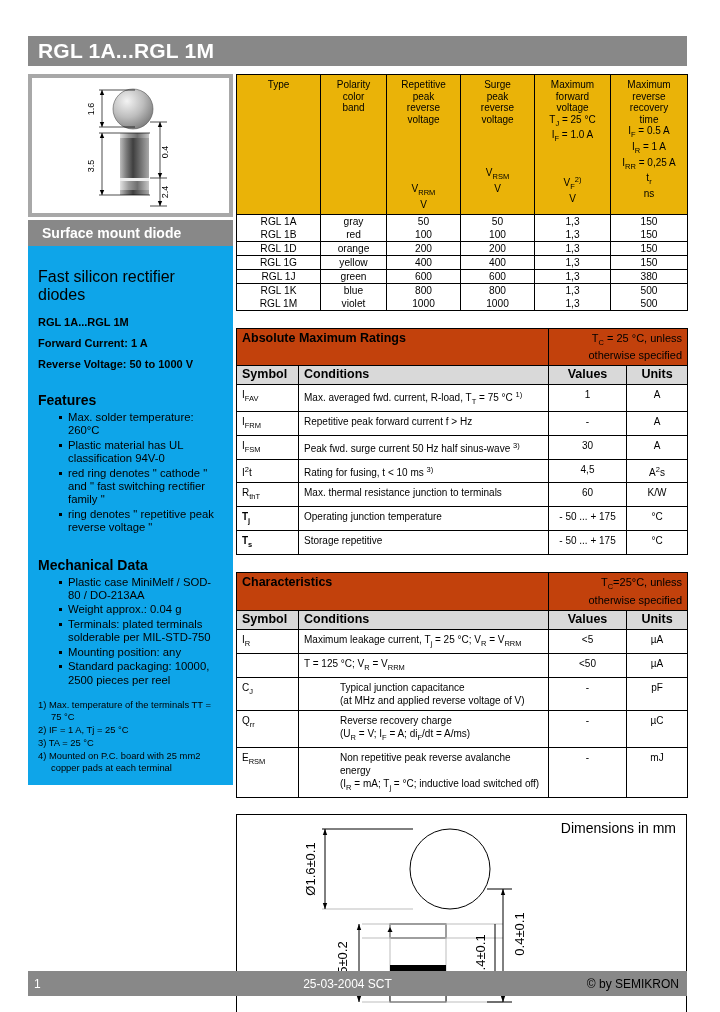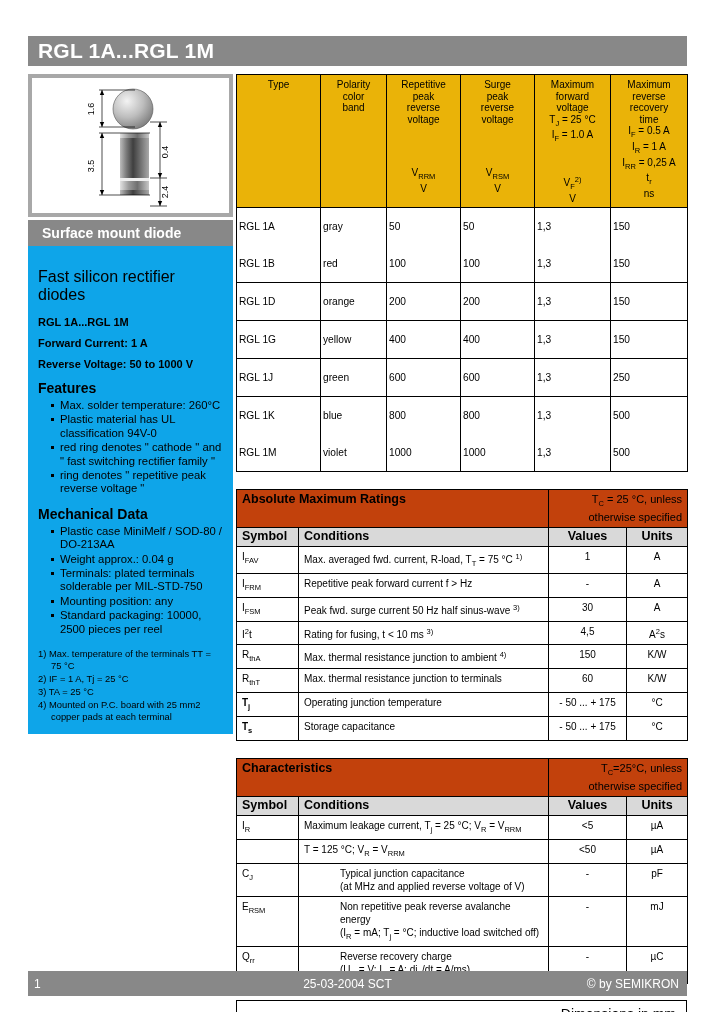--- a/index.html
+++ b/index.html
@@ -74,30 +74,30 @@
     font-size: 16px;
     line-height: 18px;
     margin: 2px 0 12px 0;
   }
   .spec-line {
     font-size: 11px; font-weight: bold;
     margin: 0 0 9px 0;
   }
   .sect-head {
     font-size: 14px; font-weight: bold;
-    margin: 10px 0 3px 0;
+    margin: 22px 0 3px 0;
   }
   ul.feat {
     margin: 0; padding: 0 0 0 14px;
     list-style: none;
   }
   ul.feat li {
     font-size: 11.3px;
     line-height: 13.4px;
-    margin: 0 0 1px 8px;
+    margin: 0 0 1px 16px;
     position: relative;
   }
   ul.feat li::before {
     content: "";
     position: absolute;
     left: -9px; top: 5px;
     width: 3px; height: 3px;
     background: #000;
   }
   .notes { margin-top: 12px; }
@@ -134,23 +134,23 @@
     text-align: center;
     font-size: 10px;
     line-height: 11.6px;
     padding: 4px 2px 3px 2px;
     height: 128px;
     vertical-align: top;
   }
   .type-table .hdr-top { display:block; }
   .type-table .hdr-bot { display:block; }
   .type-table tbody td {
-    text-align: left;
+    text-align: center;
     font-size: 10.2px;
-    padding: 13px 2px;
+    padding: 1px 2px;
     border-left: 1px solid #000;
     border-right: 1px solid #000;
     border-top: none; border-bottom: none; margin-top: 28px;
   }
   .type-table tbody tr.sep td { border-top: 1px solid #000; }
   .type-table tbody tr:first-child td { border-top: 1px solid #000; }
   .type-table tbody tr:last-child td { border-bottom: 1px solid #000; }
 
   
   .rat-table { margin-top: 17px; }
@@ -204,21 +204,21 @@
     background: #888888;
     display: flex; align-items: center;
   }
   .footer-bar .pg {
     color: #fff; font-size: 12px; padding-left: 6px; width: 180px;
   }
   .footer-bar .date {
     color: #fff; font-size: 12px; flex: 1; text-align: center;
   }
   .footer-bar .copy {
-    color: #ffffff; font-size: 12px; text-align: right;
+    color: #000000; font-size: 12px; text-align: right;
     padding-right: 8px; width: 200px;
   }
 </style>
 </head>
 <body>
 
 <div class="page">
 
   <div class="title-bar">
     <div class="title-text">RGL 1A...RGL 1M</div>
@@ -354,21 +354,21 @@
           <td>
             <span class="hdr-top">Polarity</span>
             <span class="hdr-top">color</span>
             <span class="hdr-top">band</span>
           </td>
           <td>
             <span class="hdr-top">Repetitive</span>
             <span class="hdr-top">peak</span>
             <span class="hdr-top">reverse</span>
             <span class="hdr-top">voltage</span>
-            <span class="hdr-bot" style="margin-top:42px">V<sub>RRM</sub></span>
+            <span class="hdr-bot" style="margin-top:58px">V<sub>RRM</sub></span>
             <span class="hdr-bot">V</span>
           </td>
           <td>
             <span class="hdr-top">Surge</span>
             <span class="hdr-top">peak</span>
             <span class="hdr-top">reverse</span>
             <span class="hdr-top">voltage</span>
             <span class="hdr-bot" style="margin-top:42px">V<sub>RSM</sub></span>
             <span class="hdr-bot">V</span>
           </td>
@@ -426,21 +426,21 @@
           <td>400</td>
           <td>1,3</td>
           <td>150</td>
         </tr>
         <tr class="sep">
           <td>RGL 1J</td>
           <td>green</td>
           <td>600</td>
           <td>600</td>
           <td>1,3</td>
-          <td>250</td>
+          <td>380</td>
         </tr>
         <tr class="sep">
           <td>RGL 1K</td>
           <td>blue</td>
           <td>800</td>
           <td>800</td>
           <td>1,3</td>
           <td>500</td>
         </tr>
         <tr>
@@ -490,41 +490,35 @@
           <td>Peak fwd. surge current 50 Hz half sinus-wave <sup>3)</sup></td>
           <td class="c">30</td>
           <td class="c">A</td>
         </tr>
         <tr>
           <td class="sym">I<sup>2</sup>t</td>
           <td>Rating for fusing, t &lt; 10 ms <sup>3)</sup></td>
           <td class="c">4,5</td>
           <td class="c">A<sup>2</sup>s</td>
         </tr>
-        <tr>
-          <td class="sym">R<sub>thA</sub></td>
-          <td>Max. thermal resistance junction to ambient <sup>4)</sup></td>
-          <td class="c">150</td>
-          <td class="c">K/W</td>
-        </tr>
         <tr class="nb">
           <td class="sym">R<sub>thT</sub></td>
           <td>Max. thermal resistance junction to terminals</td>
           <td class="c">60</td>
           <td class="c">K/W</td>
         </tr>
         <tr>
           <td class="sym"><b>T<sub>j</sub></b></td>
           <td>Operating junction temperature</td>
           <td class="c">- 50 ... + 175</td>
           <td class="c">°C</td>
         </tr>
         <tr>
           <td class="sym"><b>T<sub>s</sub></b></td>
-          <td>Storage capacitance</td>
+          <td>Storage repetitive</td>
           <td class="c">- 50 ... + 175</td>
           <td class="c">°C</td>
         </tr>
       </tbody>
     </table>
 
     <table class="t rat-table">
       <colgroup>
         <col style="width:62px">
           <col style="width:250px">
@@ -558,36 +552,36 @@
         <tr>
           <td class="sym">C<sub>J</sub></td>
           <td>
             <span class="subline">Typical junction capacitance</span>
             <span class="subline">(at MHz and applied reverse voltage of V)</span>
           </td>
           <td class="c">-</td>
           <td class="c">pF</td>
         </tr>
         <tr>
+          <td class="sym">Q<sub>rr</sub></td>
+          <td>
+            <span class="subline">Reverse recovery charge</span>
+            <span class="subline">(U<sub>R</sub> = V; I<sub>F</sub> = A; di<sub>F</sub>/dt = A/ms)</span>
+          </td>
+          <td class="c">-</td>
+          <td class="c">µC</td>
+        </tr>
+        <tr>
           <td class="sym">E<sub>RSM</sub></td>
           <td>
             <span class="subline">Non repetitive peak reverse avalanche energy</span>
             <span class="subline">(I<sub>R</sub> = mA; T<sub>j</sub> = °C; inductive load switched off)</span>
           </td>
           <td class="c">-</td>
           <td class="c">mJ</td>
-        </tr>
-        <tr>
-          <td class="sym">Q<sub>rr</sub></td>
-          <td>
-            <span class="subline">Reverse recovery charge</span>
-            <span class="subline">(U<sub>R</sub> = V; I<sub>F</sub> = A; di<sub>F</sub>/dt = A/ms)</span>
-          </td>
-          <td class="c">-</td>
-          <td class="c">µC</td>
         </tr>
       </tbody>
     </table>
 
     <div class="dim-box">
       <div class="dim-note">Dimensions in mm</div>
 
       <svg width="449" height="221" viewBox="0 0 449 221">
         <g stroke="#000" fill="none" stroke-width="1">
 

